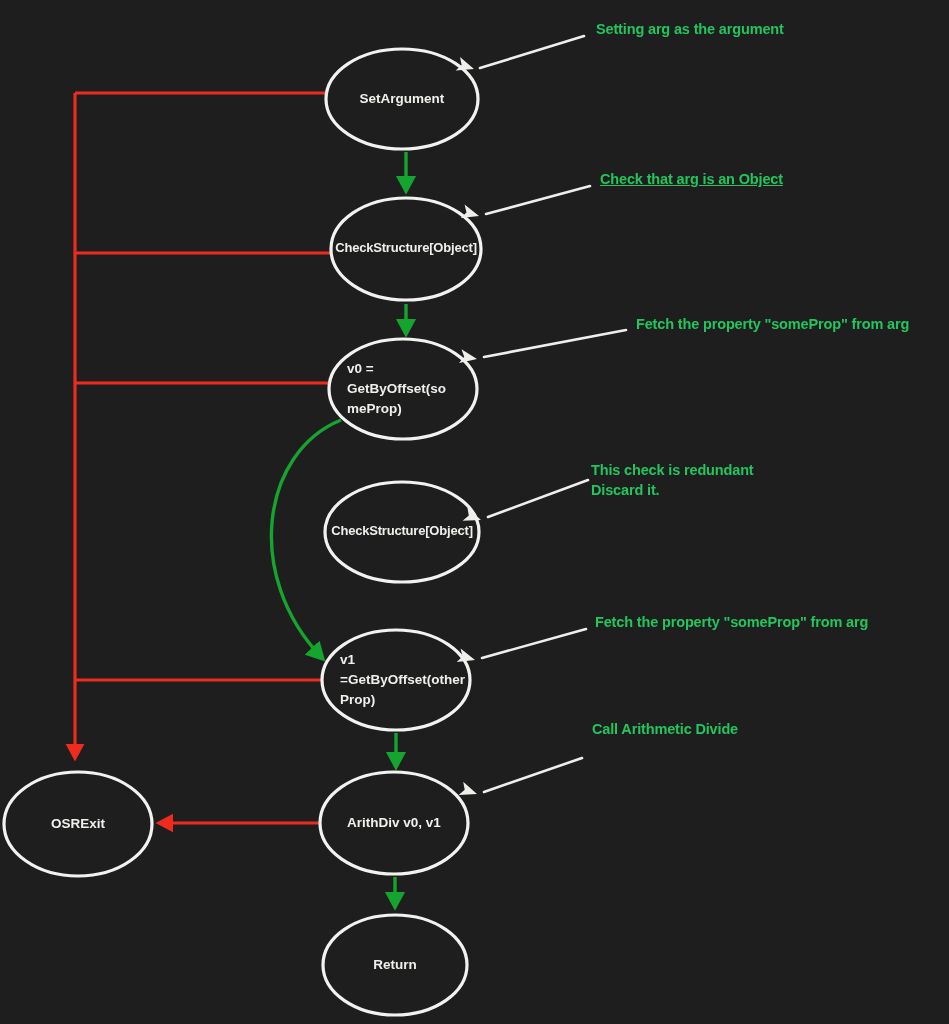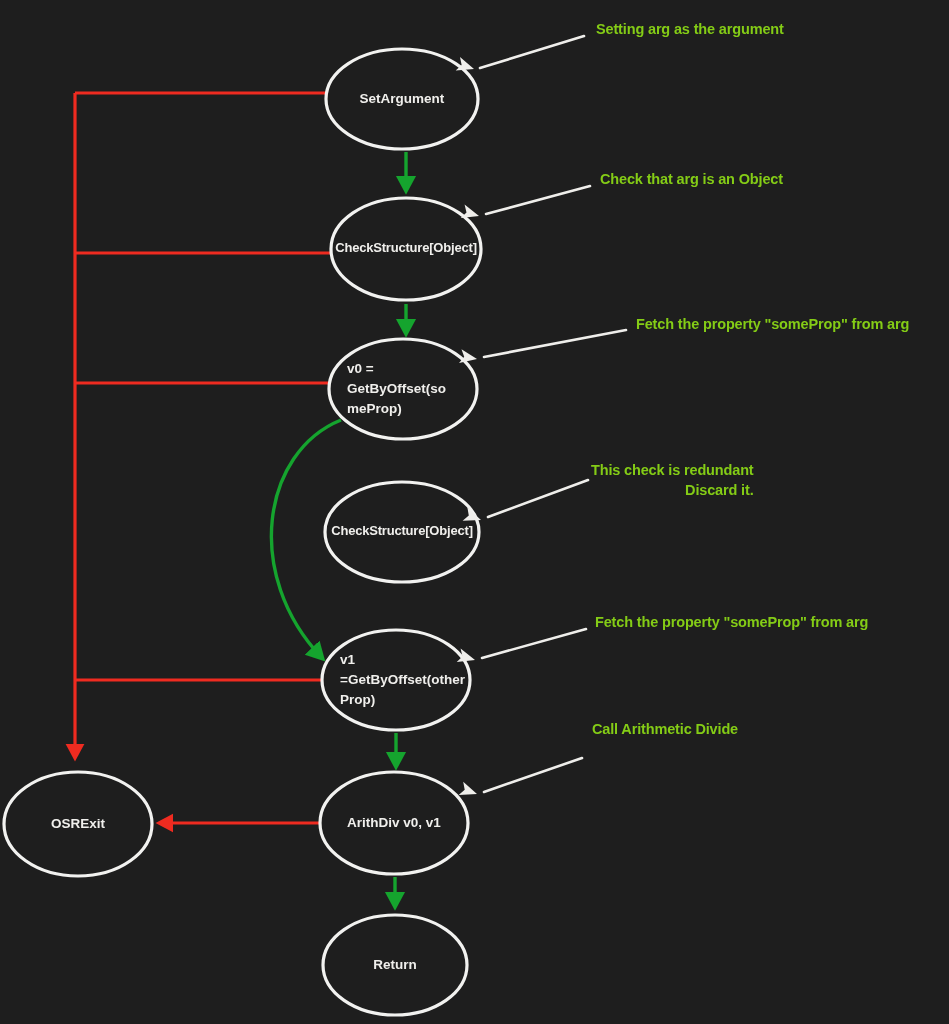--- a/index.html
+++ b/index.html
@@ -59,21 +59,21 @@
     fill: none;
     stroke: #efeeeb;
     stroke-width: 2.6;
     stroke-linecap: round;
   }
   .annot-head {
     fill: #efeeeb;
   }
   .annot-text {
     position: absolute;
-    color: #84cc16;
+    color: #22c55e;
     font-family: "Liberation Sans", sans-serif;
     font-size: 14.5px;
     font-weight: 600;
     letter-spacing: -0.15px;
     white-space: pre;
     line-height: 1.35;
   }
   .annot-text.bold-note {
     font-weight: 700;
   }
@@ -155,20 +155,20 @@
         <path d="M 588 480 L 488 517" class="annot-line"></path>
         <path d="M 0 0 L 17 -7 L 13 0 L 17 7 Z" class="annot-head" transform="translate(481,520) rotate(200)"></path>
         <path d="M 586 629 L 482 658" class="annot-line"></path>
         <path d="M 0 0 L 17 -7 L 13 0 L 17 7 Z" class="annot-head" transform="translate(475,660) rotate(196)"></path>
         <path d="M 582 758 L 484 792" class="annot-line"></path>
         <path d="M 0 0 L 17 -7 L 13 0 L 17 7 Z" class="annot-head" transform="translate(477,794) rotate(199)"></path>
       </g>
   </svg>
   <div id="annotation-text-layer">
       <div class="annot-text" style="left: 596px; top: 20px;">Setting arg as the argument</div>
-      <div class="annot-text" style="left: 600px; top: 170px;">Check that arg is an Object</div>
+      <div class="annot-text" style="left: 600px; top: 170px; text-decoration: underline;">Check that arg is an Object</div>
       <div class="annot-text" style="left: 636px; top: 315px;">Fetch the property "someProp" from arg</div>
-      <div class="annot-text bold-note" style="left: 591px; top: 461px; text-align: right;">This check is redundant
+      <div class="annot-text bold-note" style="left: 591px; top: 461px;">This check is redundant
 Discard it.</div>
       <div class="annot-text" style="left: 595px; top: 613px;">Fetch the property "someProp" from arg</div>
       <div class="annot-text" style="left: 592px; top: 720px;">Call Arithmetic Divide</div>
     </div>
 </div>
 
 </body></html>

